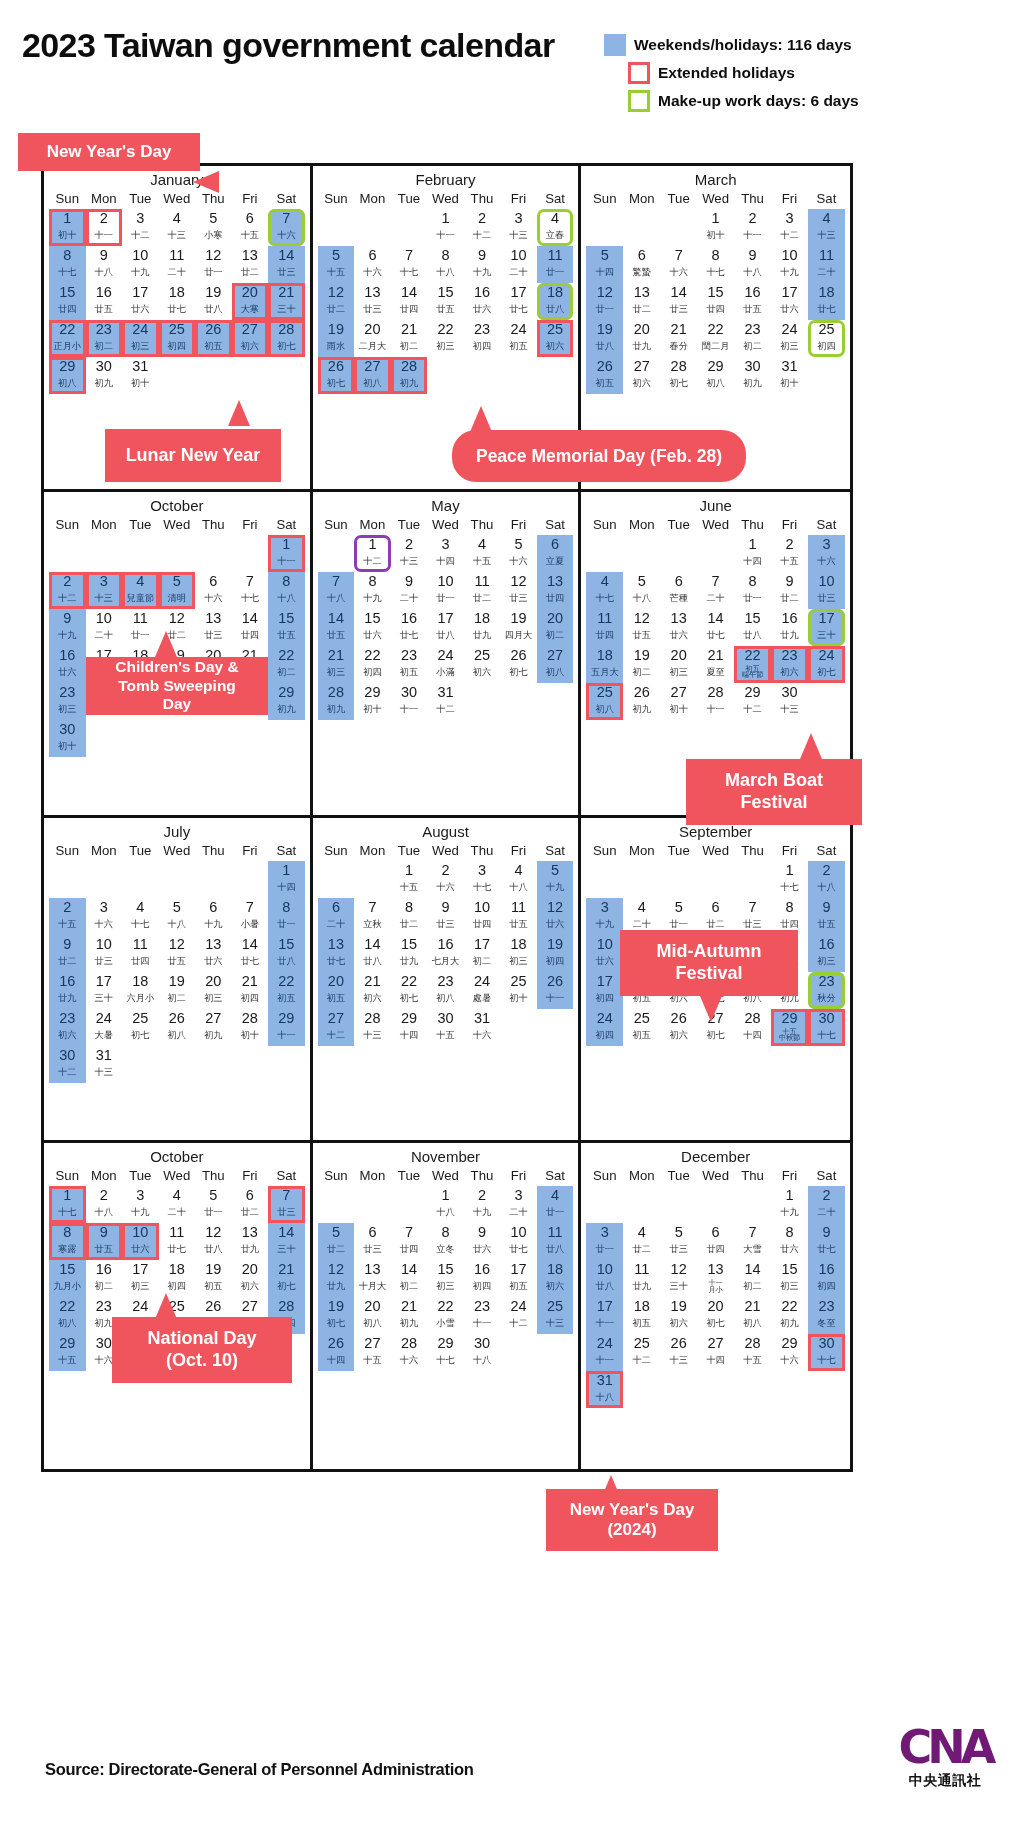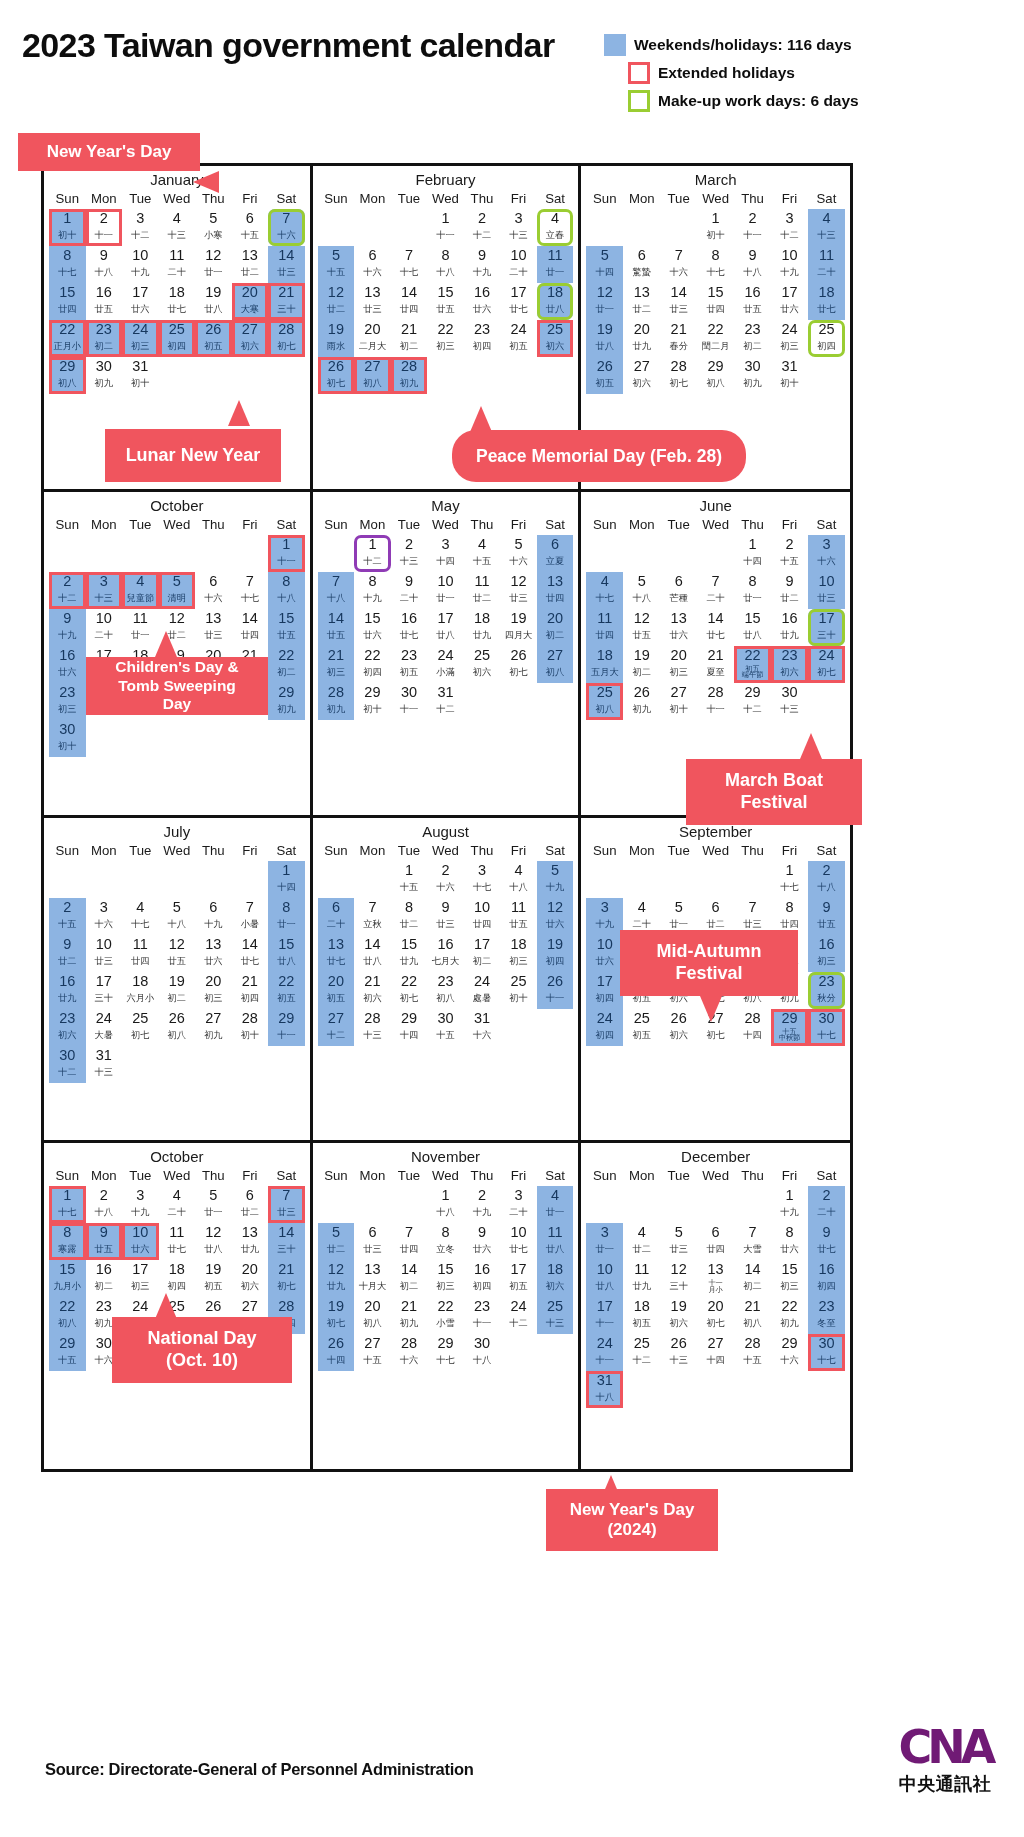--- a/index.html
+++ b/index.html
@@ -86,21 +86,21 @@
 
   
   #source {
     position:absolute; left:45px; top:1760px;
     font-size:16.5px; font-weight:bold; color:#111;
     letter-spacing:-0.3px;
   }
   #cna-logo { position:absolute; left:886px; top:1724px; width:118px; text-align:center; }
   #cna-mark { font-size:46px; font-weight:bold; color:#701a75; line-height:46px; letter-spacing:-5px;
               font-family:"DejaVu Sans",sans-serif; }
-  #cna-cn { font-size:18px; font-weight:bold; color:#111; margin-top:2px;
+  #cna-cn { font-size:14px; font-weight:bold; color:#111; margin-top:2px;
             font-family:"DejaVu Sans",sans-serif; letter-spacing:0.5px; }
 </style>
 </head>
 <body>
 
 <div id="header">
   <div id="main-title">2023 Taiwan government calendar</div>
 
   <div class="legend-row" id="legend-weekend">
     <span class="legend-swatch" style="background:#8db4e2;"></span>

